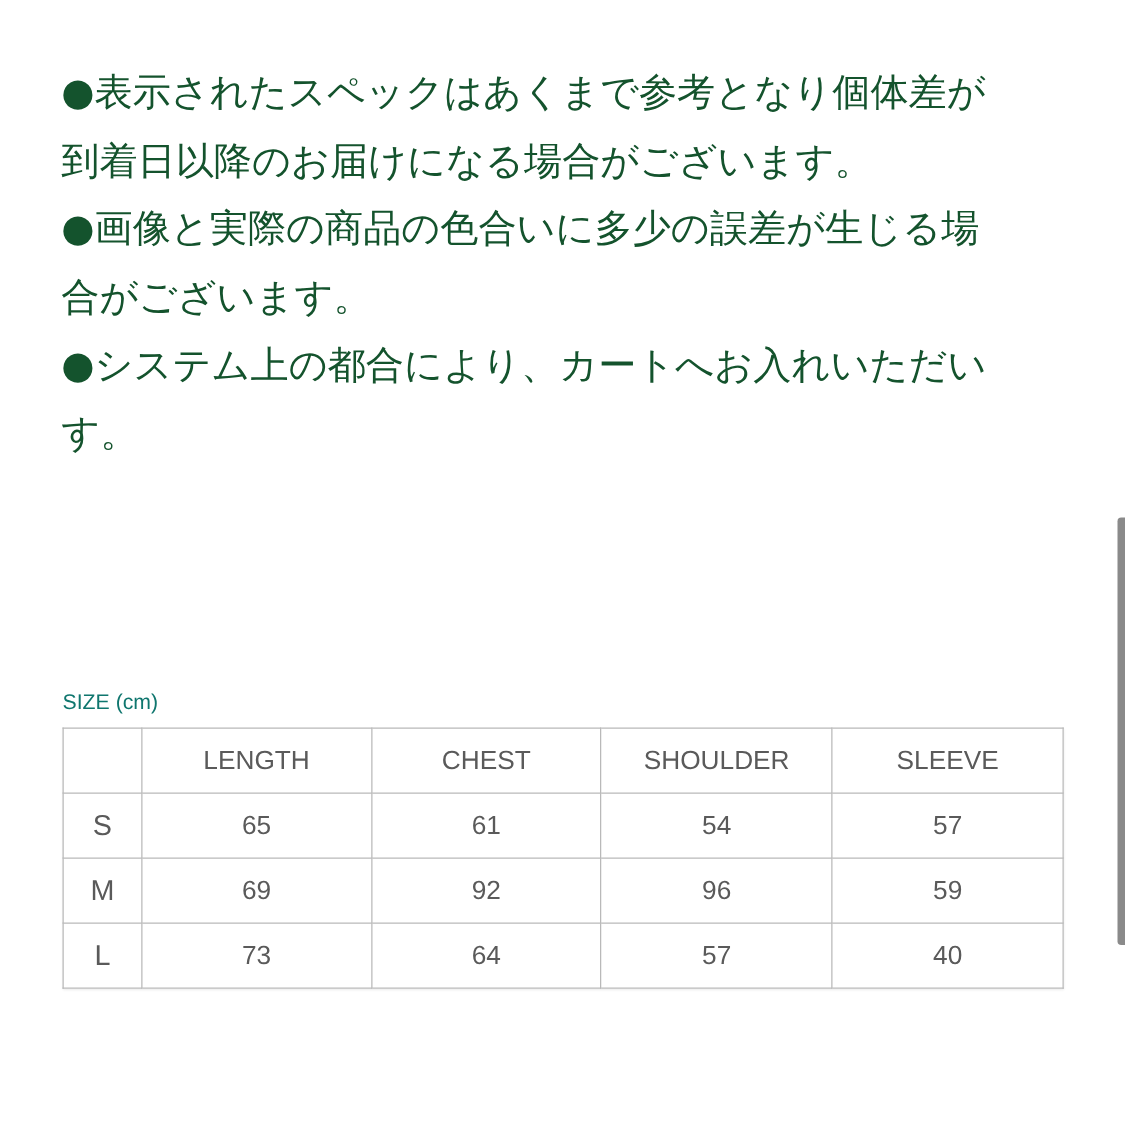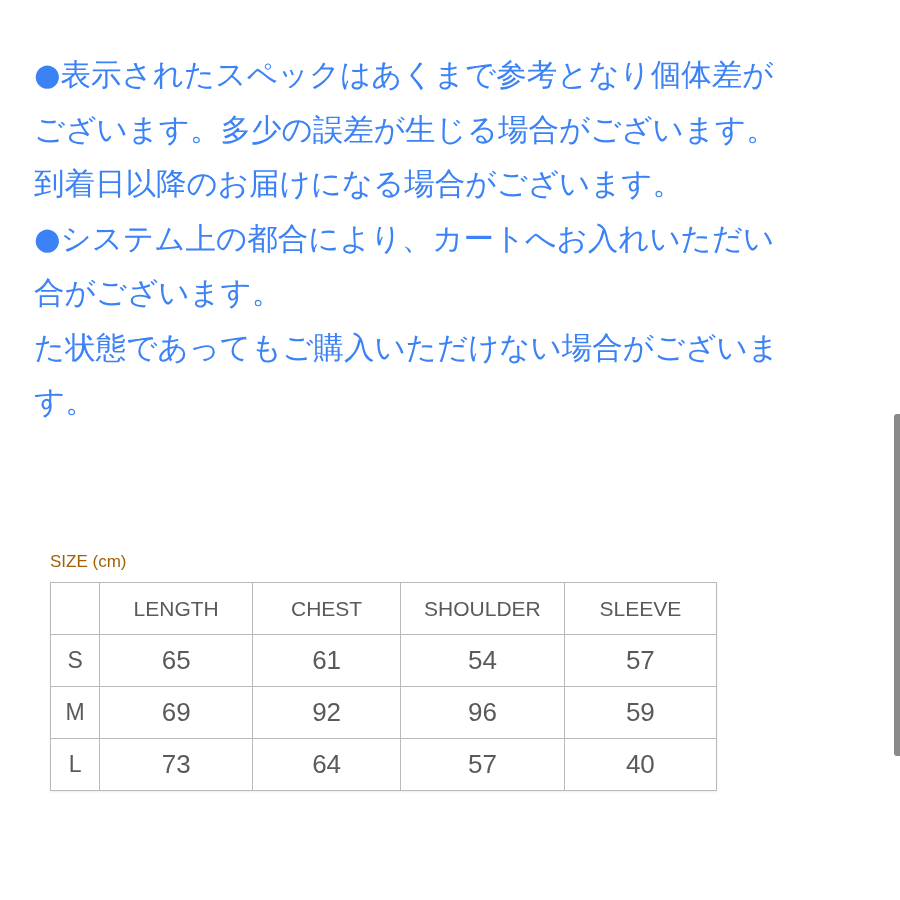--- a/index.html
+++ b/index.html
@@ -20,54 +20,55 @@
       left: 34px;
       top: 48px;
       width: 830px;
     }
     .note-line {
       font-size: 30.5px;
       line-height: 54.5px;
       height: 54.5px;
       white-space: nowrap;
       letter-spacing: 0px;
-      color: #3b82f6;
+      color: #14532d;
+      margin-left: 15px;
     }
     .size-caption {
       position: absolute;
       left: 50px;
       top: 552px;
       font-family: "Liberation Sans", sans-serif;
       font-size: 17px;
-      color: #a16207;
+      color: #0f766e;
     }
     table.size-table {
       position: absolute;
       left: 50px;
       top: 582px;
-      width: 667px;
+      width: 801px;
       border-collapse: collapse;
       font-family: "Liberation Sans", sans-serif;
       box-shadow: 0 1px 2px rgba(0,0,0,0.08);
     }
     table.size-table th,
     table.size-table td {
       border: 1.5px solid #b9b9b9;
       text-align: center;
       vertical-align: middle;
       height: 51px;
       padding: 0;
       font-weight: normal;
       color: #5a5a5a;
     }
     table.size-table th {
       font-size: 21px;
     }
     table.size-table td {
-      font-size: 26px;
+      font-size: 21px;
     }
     table.size-table td.size-label {
       font-size: 23px;
     }
     col.c0 { width: 63px; }
     col.c1 { width: 184px; }
     col.c2 { width: 184px; }
     col.c3 { width: 185px; }
     col.c4 { width: 185px; }
     .scrollbar {
@@ -78,25 +79,24 @@
       height: 342px;
       background: #8a8a8a;
       border-radius: 3px 0 0 3px;
     }
   </style>
 </head>
 <body>
 
 <div class="notes">
   <div class="note-line">●表示されたスペックはあくまで参考となり個体差が</div>
-  <div class="note-line">ございます。多少の誤差が生じる場合がございます。</div>
   <div class="note-line">到着日以降のお届けになる場合がございます。</div>
+  <div class="note-line">●画像と実際の商品の色合いに多少の誤差が生じる場</div>
+  <div class="note-line">合がございます。</div>
   <div class="note-line">●システム上の都合により、カートへお入れいただい</div>
-  <div class="note-line">合がございます。</div>
-  <div class="note-line">た状態であってもご購入いただけない場合がございま</div>
   <div class="note-line">す。</div>
 </div>
 
 <div class="size-caption">SIZE (cm)</div>
 
 <table class="size-table">
   <colgroup>
     <col class="c0">
       <col class="c1">
       <col class="c2">

